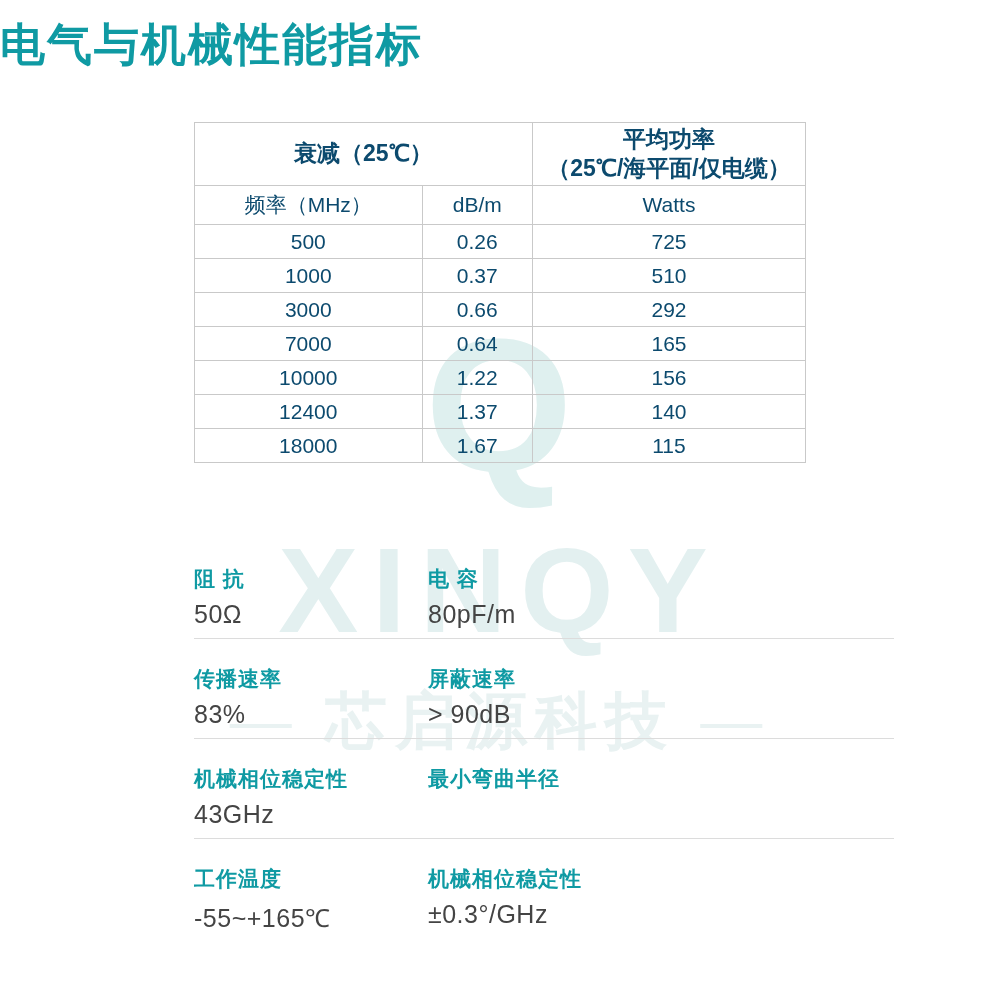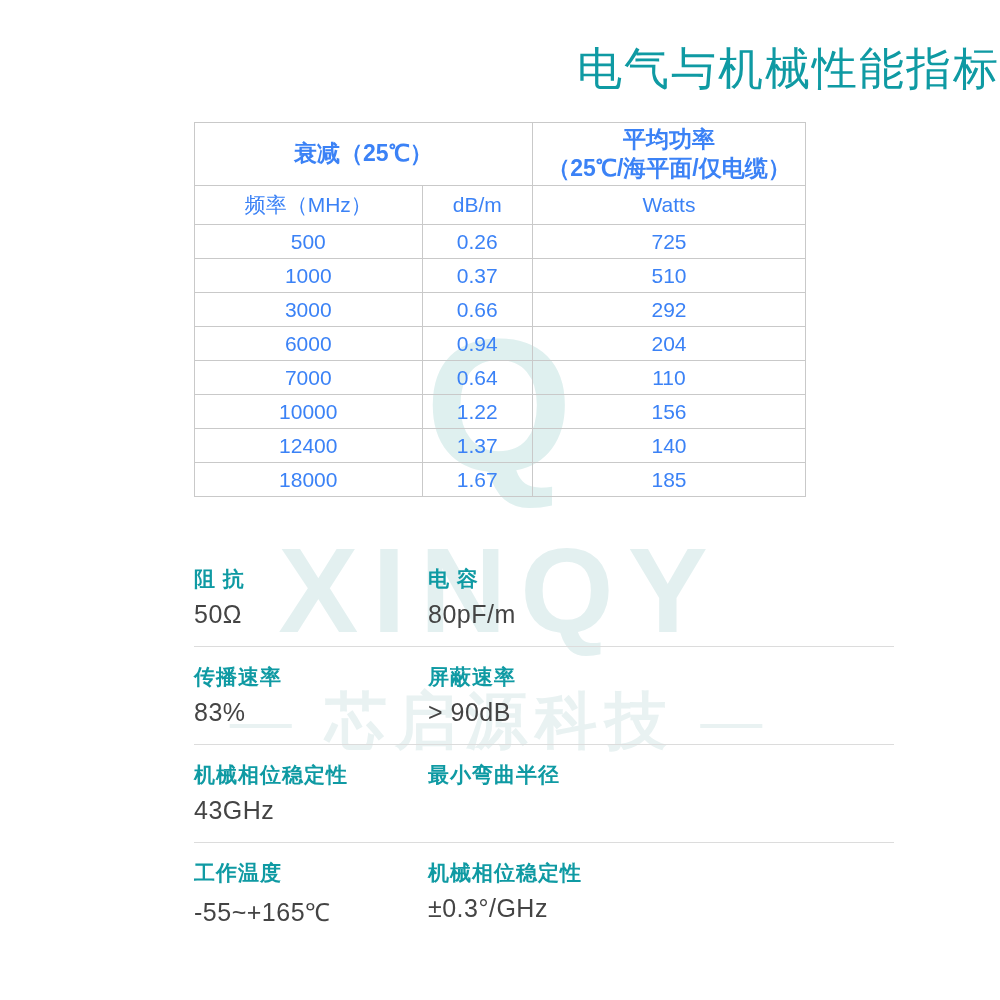--- a/index.html
+++ b/index.html
@@ -75,42 +75,42 @@
   
   .page {
     position: relative;
     z-index: 2;
     width: 1000px;
     height: 1000px;
     box-sizing: border-box;
   }
 
   .title {
-    text-align: right;
+    text-align: left;
     font-size: 45px;
-    font-weight: normal;
+    font-weight: bold;
     color: #0f9aa3;
     letter-spacing: 2px;
-    padding-top: 42px;
+    padding-top: 18px;
     line-height: 1.2;
   }
 
   
   .table-wrap {
     position: absolute;
     left: 194px;
     top: 122px;
     width: 612px;
   }
   table.spec {
     border-collapse: collapse;
     width: 100%;
     background: transparent;
     font-size: 21px;
-    color: #3b82f6;
+    color: #0c4a6e;
   }
   table.spec td, table.spec th {
     border: 1px solid #c9c9c9;
     text-align: center;
     font-weight: normal;
     padding: 0;
     height: 33px;
     background: transparent;
   }
   table.spec .hdr-top {
@@ -140,23 +140,23 @@
 
   
   .params {
     position: absolute;
     left: 194px;
     top: 565px;
     width: 700px;
   }
   .prow {
     display: flex;
-    padding-bottom: 17px;
+    padding-bottom: 9px;
     border-bottom: 1px solid #dcdcdc;
-    margin-bottom: 16px;
+    margin-bottom: 26px;
   }
   .prow:last-child { border-bottom: none; }
   .pcell {
     display: flex;
     flex-direction: column;
   }
   .pcell.c1 { width: 234px; }
   .pcell.c2 { width: 460px; }
   .plabel {
     font-size: 21px;
@@ -216,43 +216,38 @@
             <td class="col-freq">1000</td>
             <td class="col-db">0.37</td>
             <td class="col-w">510</td>
           </tr>
           <tr>
             <td class="col-freq">3000</td>
             <td class="col-db">0.66</td>
             <td class="col-w">292</td>
           </tr>
           <tr>
-            <td class="col-freq">6000</td>
-            <td class="col-db">0.94</td>
-            <td class="col-w">204</td>
-          </tr>
-          <tr>
             <td class="col-freq">7000</td>
             <td class="col-db">0.64</td>
-            <td class="col-w">110</td>
+            <td class="col-w">165</td>
           </tr>
           <tr>
             <td class="col-freq">10000</td>
             <td class="col-db">1.22</td>
             <td class="col-w">156</td>
           </tr>
           <tr>
             <td class="col-freq">12400</td>
             <td class="col-db">1.37</td>
             <td class="col-w">140</td>
           </tr>
           <tr>
             <td class="col-freq">18000</td>
             <td class="col-db">1.67</td>
-            <td class="col-w">185</td>
+            <td class="col-w">115</td>
           </tr>
         </tbody>
     </table>
   </div>
 
   <div class="params" id="params-container">
       <div class="prow">
         <div class="pcell c1">
           <div class="plabel">阻 抗</div>
           <div class="pvalue">50Ω</div>

